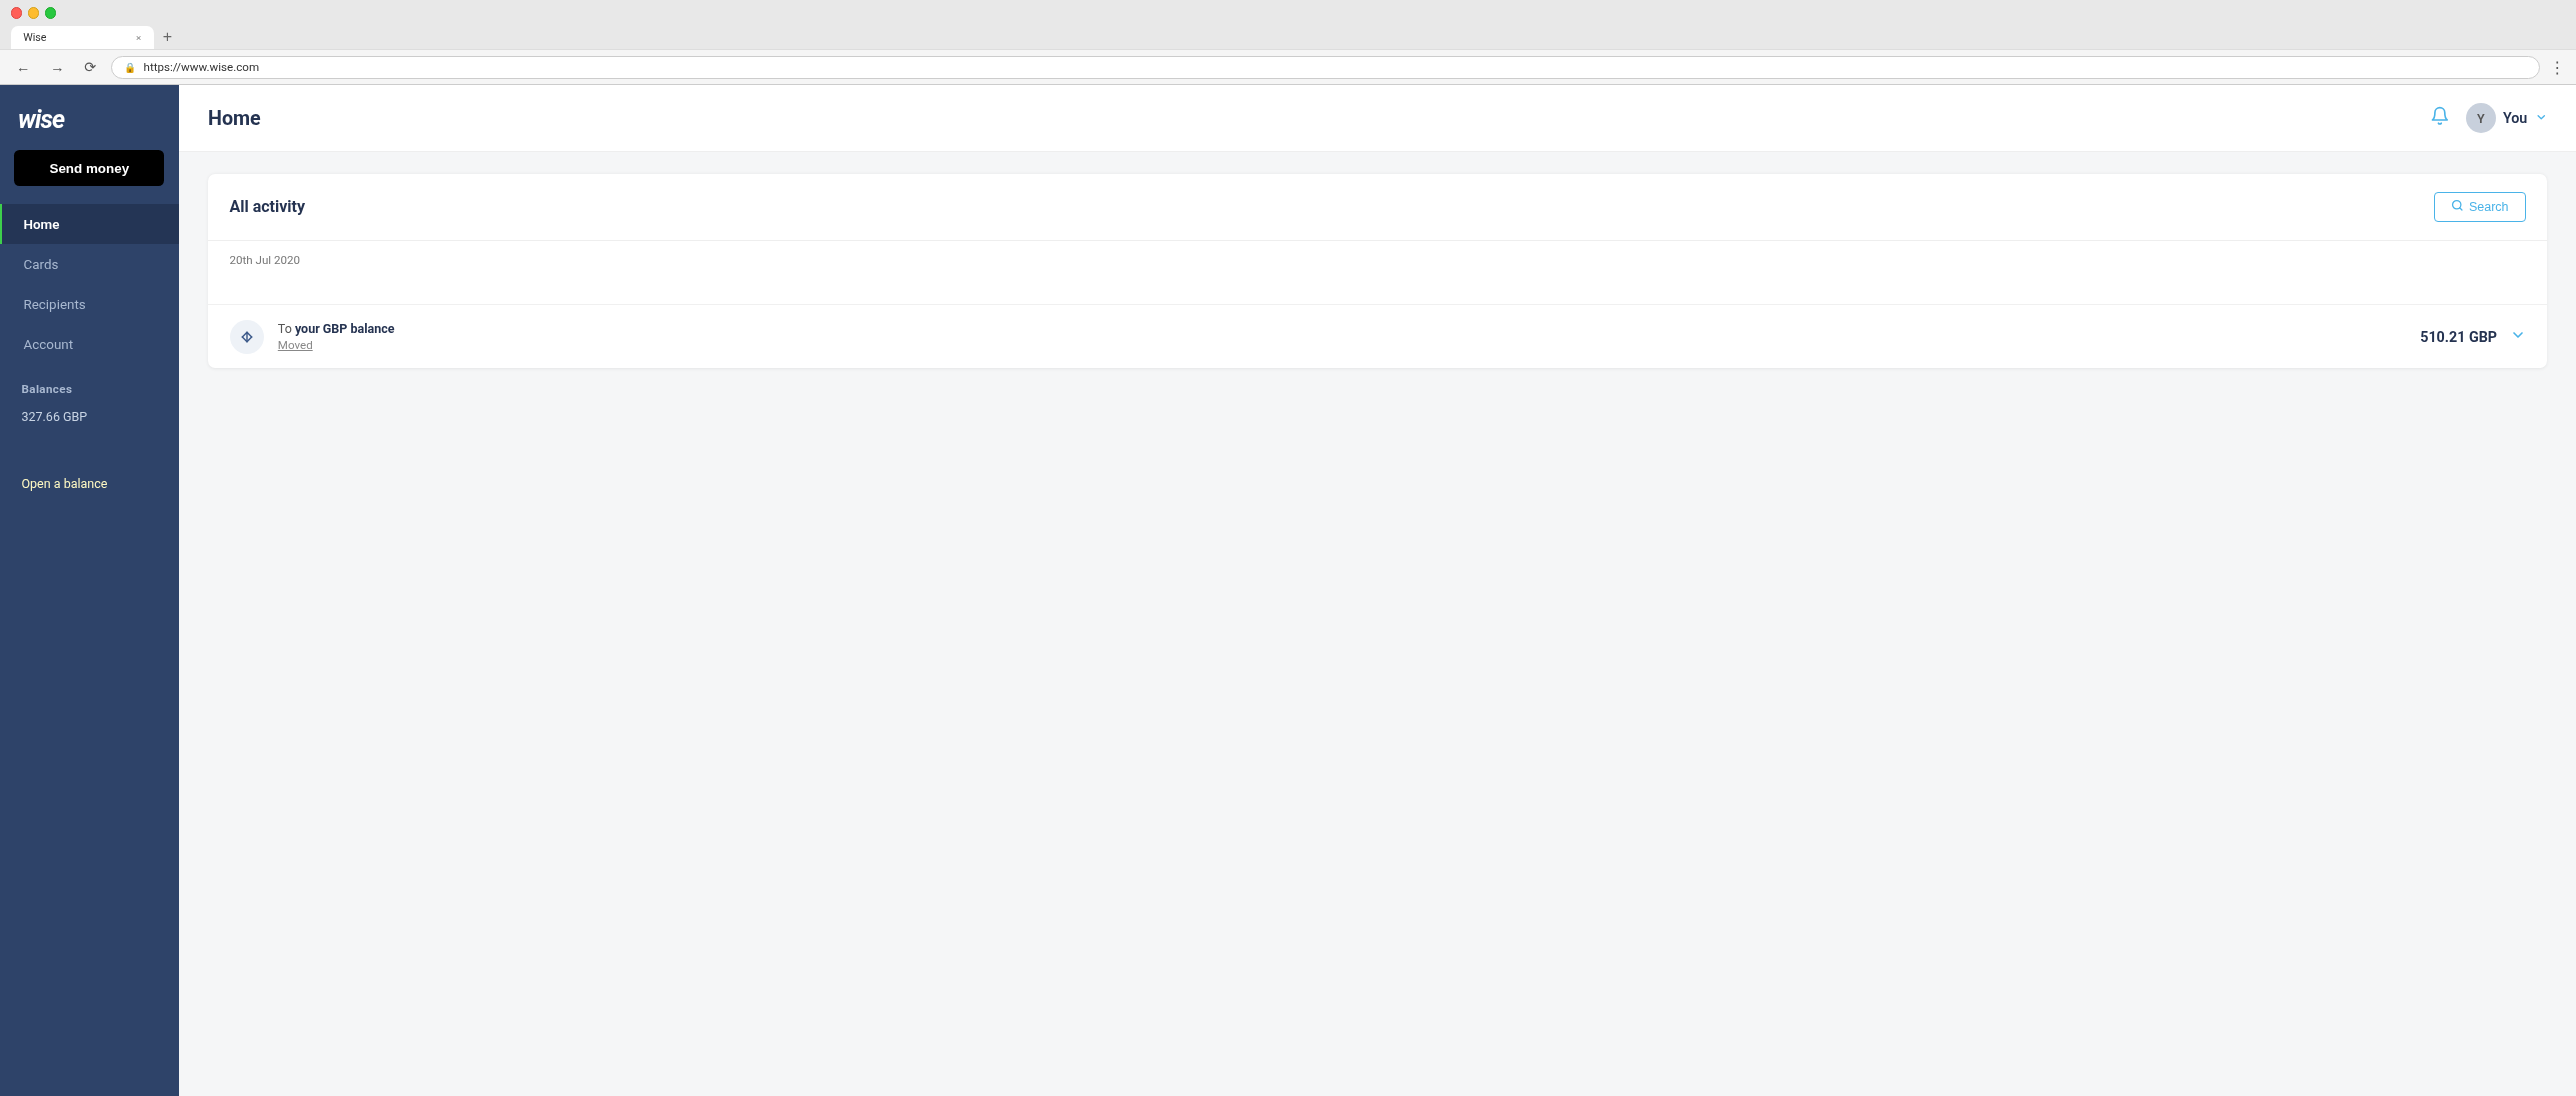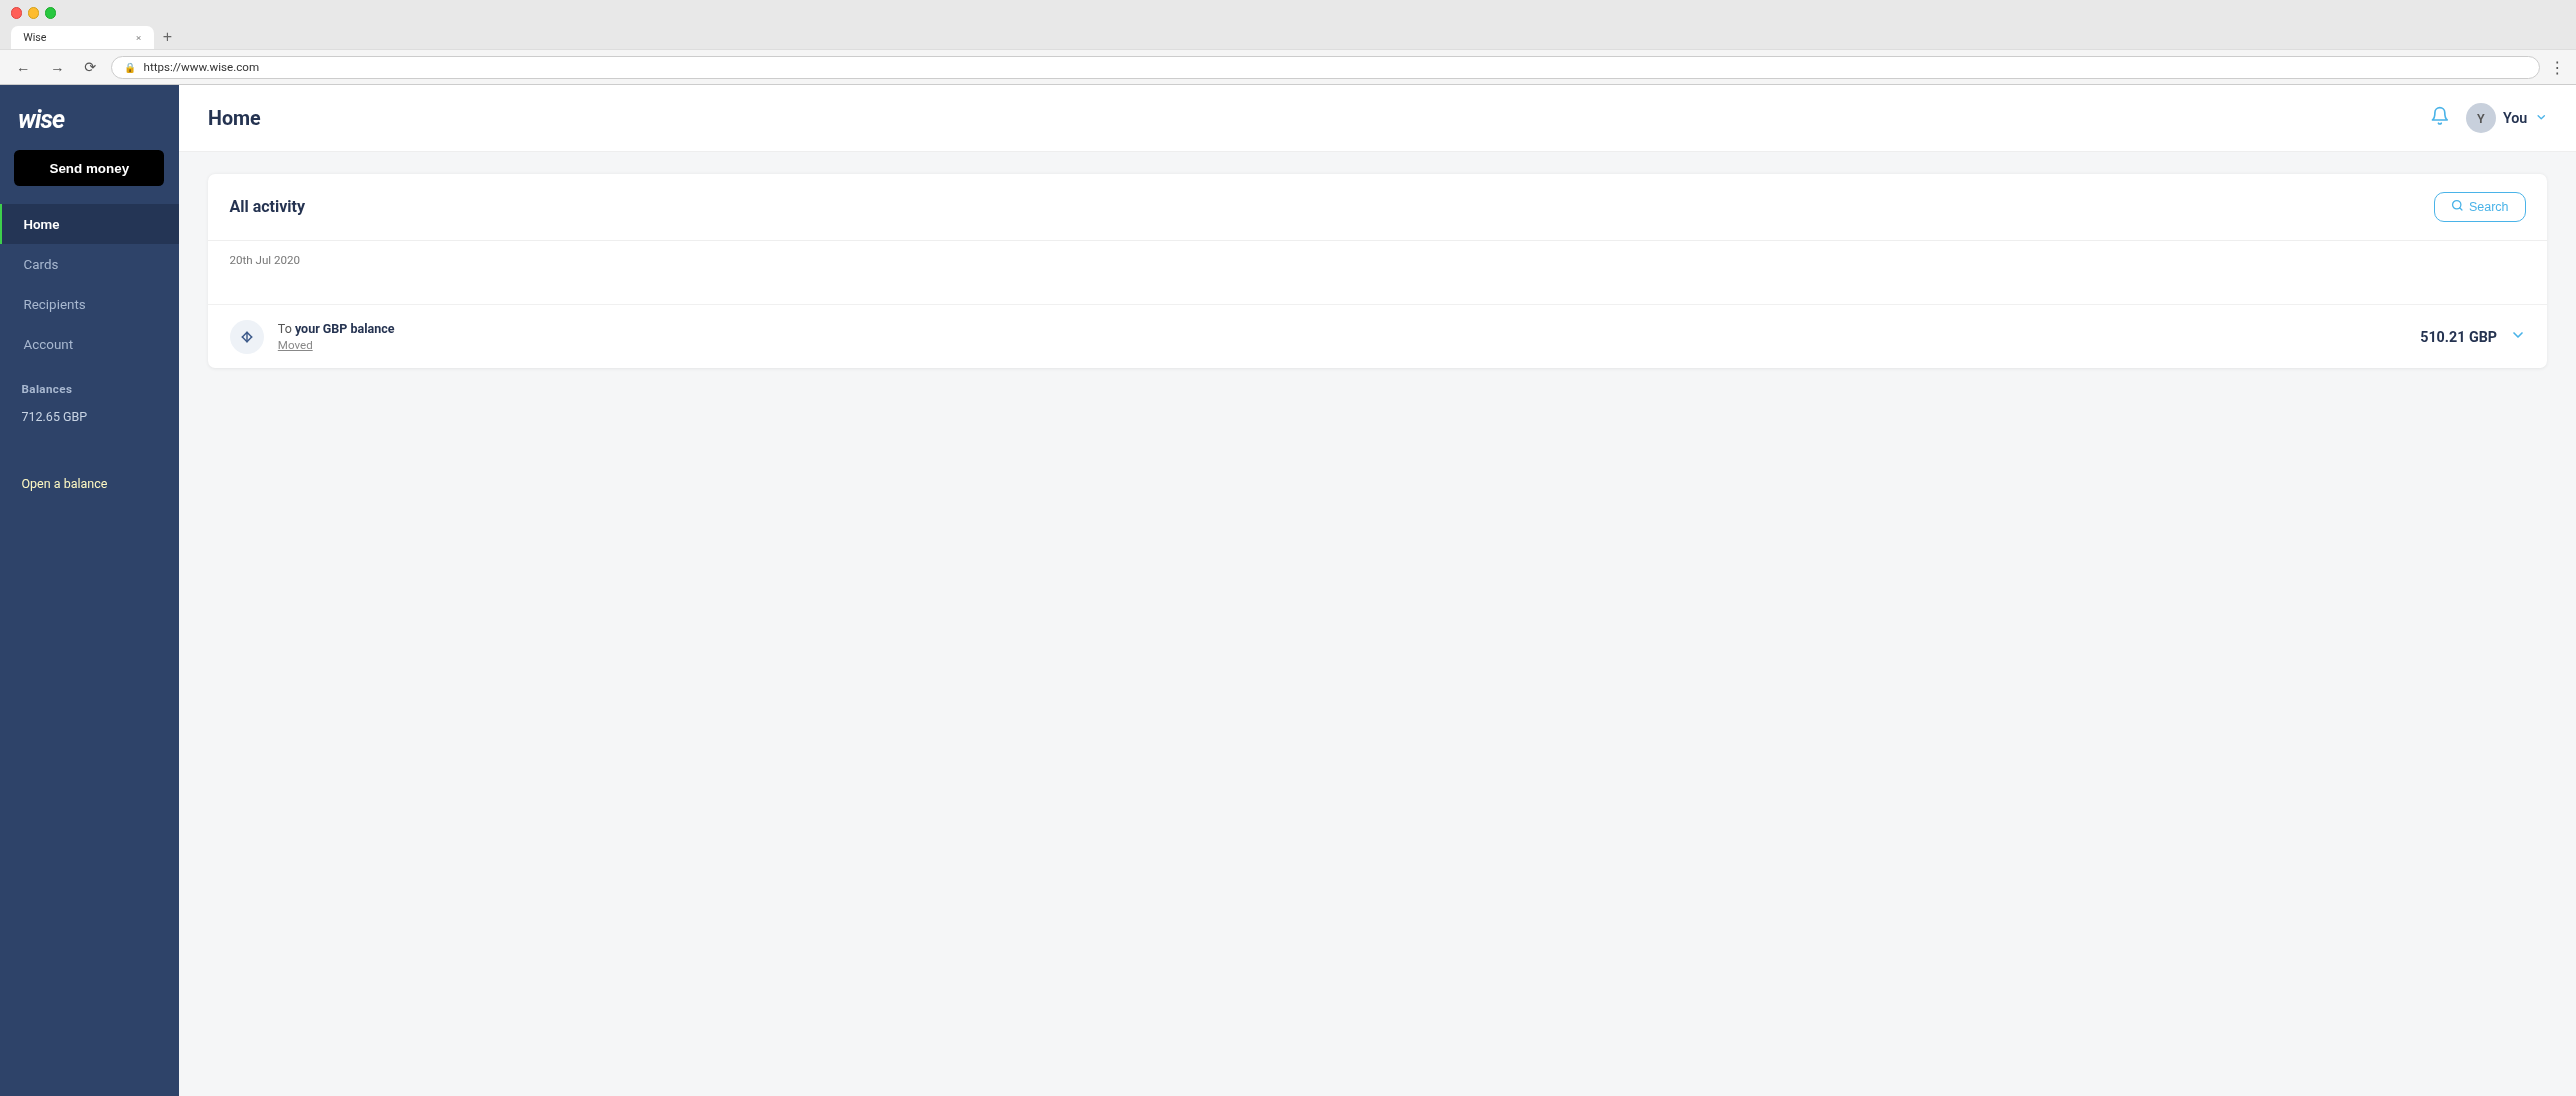--- a/index.html
+++ b/index.html
@@ -200,21 +200,21 @@
       display: flex; align-items: center; justify-content: space-between;
       padding: 18px 21.5px;
       border-bottom: 0.9px solid #eee;
     }
     .activity-title {
       font-size: 16px; font-weight: 700; color: #253351;
     }
     .search-btn {
       background: #fff;
       border: 1.3px solid #4ab3e8;
-      border-radius: 10px;
+      border-radius: 4px;
       color: #4ab3e8;
       font-size: 12.5px;
       font-weight: 500;
       padding: 6.3px 16px;
       cursor: pointer;
       display: flex; align-items: center; gap: 5.4px;
     }
     .date-label {
       padding: 12.5px 21.5px 9px;
       font-size: 11.6px;
@@ -284,21 +284,21 @@
       <span class="logo-text">wise</span>
     </div>
     <button class="send-money-btn">Send money</button>
 
     <div class="nav-item active">Home</div>
     <div class="nav-item">Cards</div>
     <div class="nav-item">Recipients</div>
     <div class="nav-item">Account</div>
 
     <div class="sidebar-section-label">Balances</div>
-    <div class="balance-amount">712.65 GBP</div>
+    <div class="balance-amount">327.66 GBP</div>
     <div class="open-balance-link">Open a balance</div>
   </div>
 
   <div class="main-content">
 
     <div class="main-header">
       <h1>Home</h1>
       <div class="header-right">
         <span class="notification-bell">
           <svg width="19.7" height="19.7" viewBox="0 0 24 24" fill="none" stroke="#4ab3e8" stroke-width="2" stroke-linecap="round" stroke-linejoin="round">

